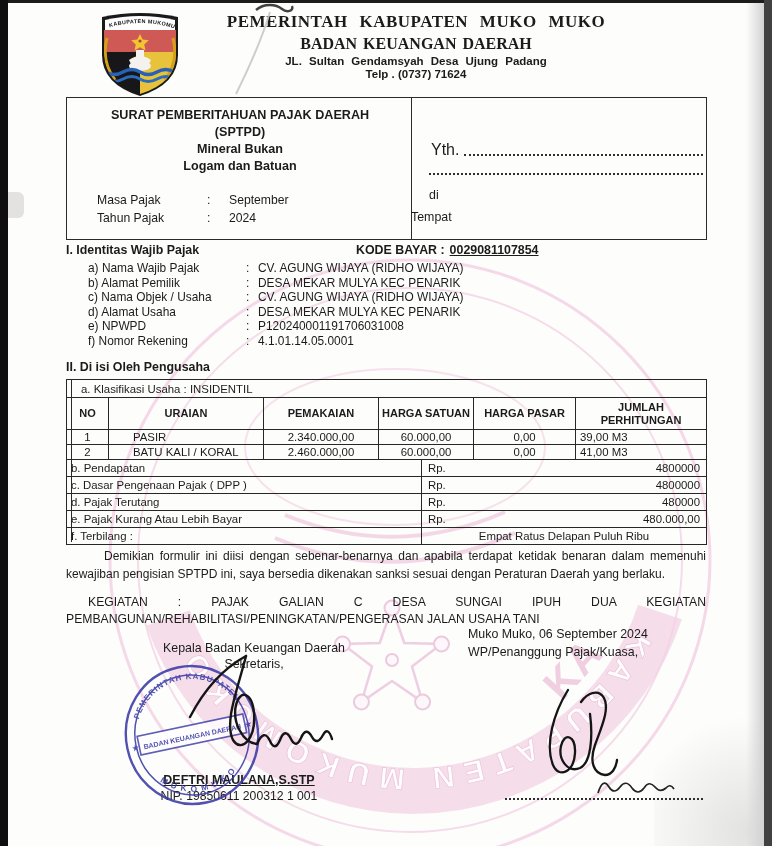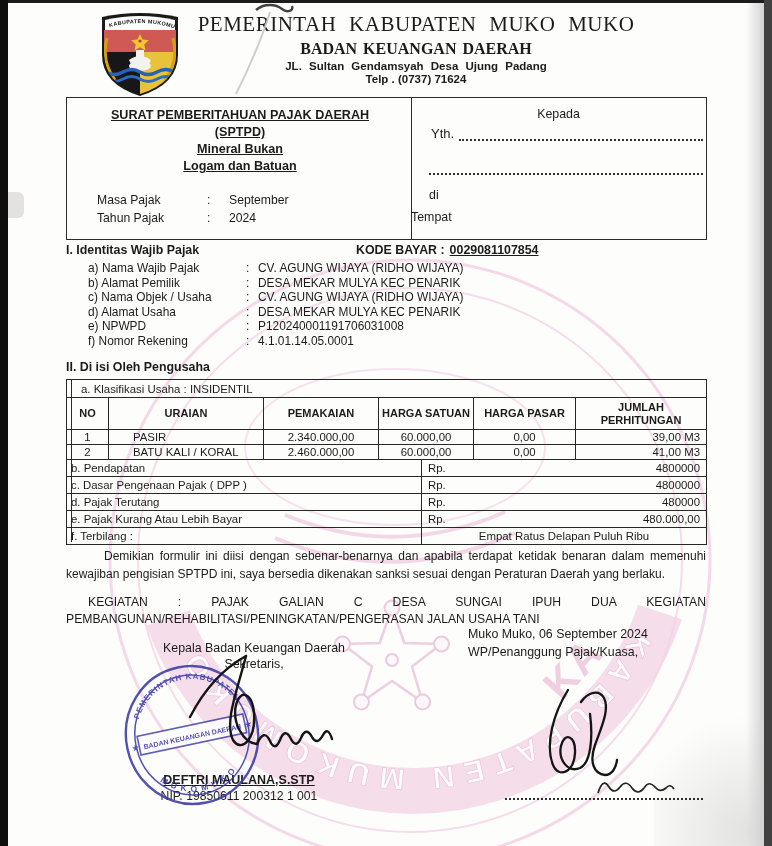--- a/index.html
+++ b/index.html
@@ -14,34 +14,34 @@
              background:linear-gradient(to right,rgba(240,240,240,0),#d2d2d2);}
   .smudge-br{right:8px;bottom:0;width:110px;height:150px;z-index:0;
              background:radial-gradient(circle at 85% 90%,rgba(60,60,60,.14),transparent 70%);}
   .smudge-l{left:0;top:192px;width:24px;height:26px;background:#e4e2e0;border-radius:6px;z-index:0;}
   
   .wm{z-index:1;pointer-events:none;}
   .content{z-index:2;}
   .ink{z-index:3;pointer-events:none;}
   
   .lh-text{left:196px;top:12px;width:440px;text-align:center;}
-  .lh1{font-family:"Liberation Serif",serif;font-weight:normal;font-size:21px;word-spacing:7px;letter-spacing:.5px;}
+  .lh1{font-family:"Liberation Serif",serif;font-weight:bold;font-size:17px;word-spacing:7px;letter-spacing:.5px;}
   .lh2{font-family:"Liberation Serif",serif;font-weight:bold;font-size:16px;margin-top:3px;word-spacing:2px;}
   .lh3{font-weight:bold;font-size:11.5px;margin-top:2px;word-spacing:4px;}
   .lh4{font-weight:bold;font-size:11.5px;margin-top:1px;}
   
   .titlebox{left:66px;top:97px;width:639px;height:141px;border:1.6px solid #2b2b2b;}
   .tb-div{left:344px;top:0;height:100%;border-left:1.5px solid #2b2b2b;}
-  .tb-title{left:8px;top:9px;width:330px;text-align:center;font-weight:bold;font-size:12.6px;line-height:17px;text-decoration:underline;}
+  .tb-title{left:8px;top:9px;width:330px;text-align:center;font-weight:bold;font-size:12.6px;line-height:17px;}
   .masa{left:30px;top:94px;width:300px;font-size:12.2px;line-height:17.5px;}
   .masa .row{display:flex;}
   .masa .lab{width:110px;}
   .masa .col{width:22px;}
   .kepada{left:344px;top:9px;width:295px;text-align:center;font-size:12.4px;}
-  .yth{left:364px;top:28px;width:272px;display:flex;font-size:13px;justify-content:flex-end;}
+  .yth{left:364px;top:43px;width:272px;display:flex;font-size:16px;justify-content:flex-end;}
   .leader{border-bottom:2.4px dotted #2e2e2e;}
   .yth .leader{flex:1;height:13px;margin-left:5px;}
   .lead2{left:362px;top:62px;width:274px;height:13px;}
   .di{left:362px;top:90px;font-size:12.4px;}
   .tempat{left:344px;top:112px;width:295px;font-size:12.4px;}
   
   .h1{left:66px;top:243px;font-weight:bold;font-size:12.4px;}
   .kode{left:356px;top:243px;font-weight:bold;font-size:12.4px;}
   .kode .num{text-decoration:underline;margin-left:5px;}
   .idrows{left:88px;top:261px;width:600px;font-size:11.9px;}
@@ -52,21 +52,21 @@
   
   .tblwrap{left:66px;top:379px;width:640px;}
   table{border-collapse:collapse;table-layout:fixed;width:640px;font-size:11.4px;}
   td{border:1.4px solid #272727;padding:0 4px;overflow:hidden;}
   .klas{height:17px;padding-left:14px;}
   .hd{height:31px;text-align:center;font-weight:bold;font-size:11px;line-height:12.5px;padding:0 2px;}
   .dr{height:15px;}
   .c-no{text-align:center;}
   .c-ur{padding-left:24px;}
   .c-ctr{text-align:center;}
-  .c-rt{text-align:right;padding-right:6px;}
+  .c-rt{padding-right:6px;}
   .sr{height:17px;}
   .rpflex{display:flex;justify-content:space-between;padding:0 2px;}
   .c-terb{text-align:center;}
   .dbl-line{left:71px;top:379px;height:163px;border-left:1.3px solid #2a2a2a;}
   
   .para{left:66px;top:548px;width:640px;font-size:12px;line-height:17.5px;text-align:justify;text-indent:38px;}
   .keg{left:66px;top:594px;width:640px;font-size:12.2px;line-height:16.5px;}
   .keg .l1{text-align:justify;text-align-last:justify;padding-left:22px;}
   
   .pdate{left:468px;top:625px;font-size:12.4px;line-height:18px;}
@@ -159,21 +159,20 @@
           <span class="lab">Masa Pajak</span>
           <span class="col">:</span>
           <span>September</span>
         </div>
         <div class="row">
           <span class="lab">Tahun Pajak</span>
           <span class="col">:</span>
           <span>2024</span>
         </div>
       </div>
-      <div class="abs kepada">Kepada</div>
       <div class="abs yth">
         <span>Yth.</span>
         <span class="leader"></span>
       </div>
       <div class="abs leader lead2"></div>
       <div class="abs di">di</div>
       <div class="abs tempat">Tempat</div>
     </div>
 
     <div class="abs h1">I. Identitas Wajib Pajak</div>

